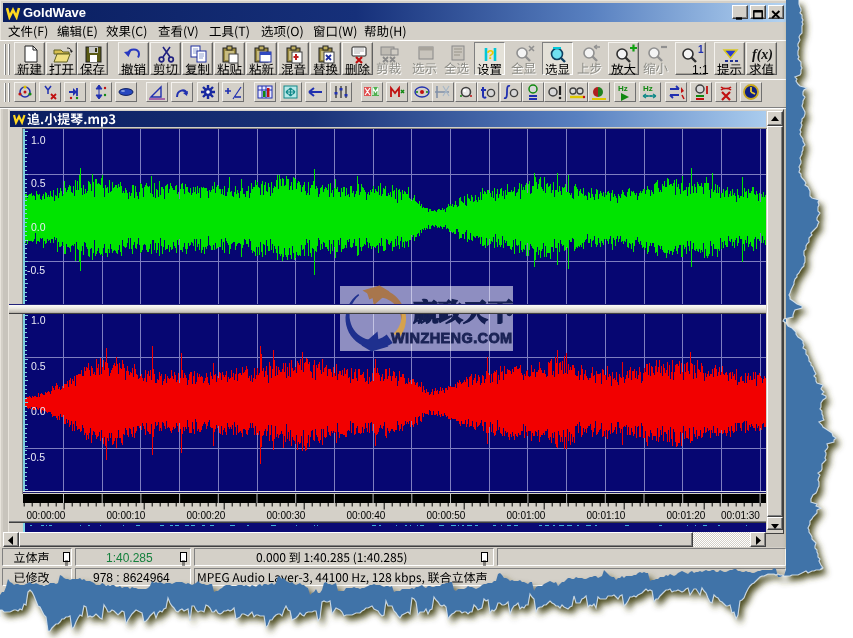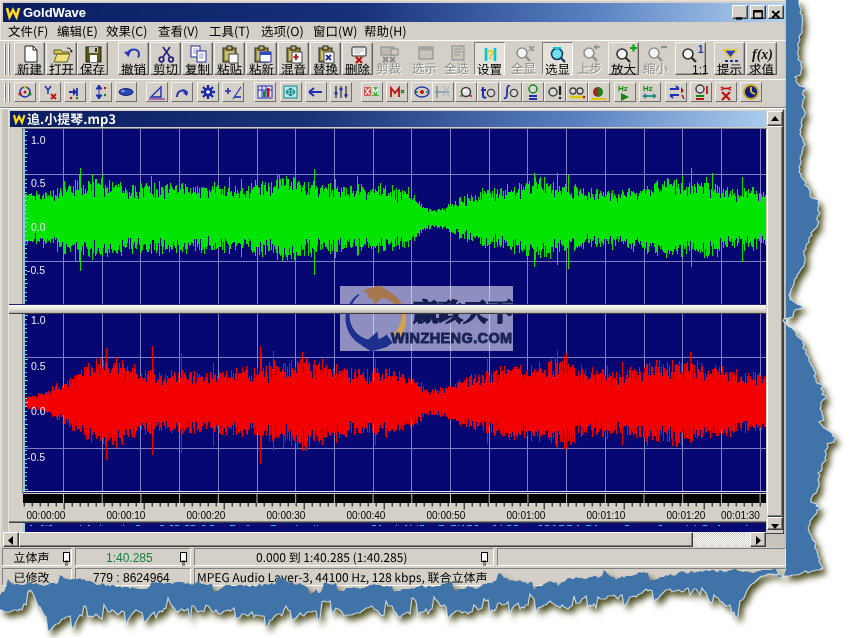--- a/index.html
+++ b/index.html
@@ -672,21 +672,21 @@
     </svg></div>
 <svg width="600" height="18" style="position:absolute;left:0;top:548px">
     <path transform="scale(0.012000)" d="M21611.3 1179.7C21750.3 1179.7 21839.3 1053.7 21839.3 797.7C21839.3 543.7 21750.3 420.7 21611.3 420.7C21471.3 420.7 21383.3 543.7 21383.3 797.7C21383.3 1053.7 21471.3 1179.7 21611.3 1179.7ZM21611.3 1105.7C21528.3 1105.7 21471.3 1012.7 21471.3 797.7C21471.3 583.7 21528.3 492.7 21611.3 492.7C21694.3 492.7 21751.3 583.7 21751.3 797.7C21751.3 1012.7 21694.3 1105.7 21611.3 1105.7Z M22027.3 1179.7C22063.3 1179.7 22093.3 1151.7 22093.3 1110.7C22093.3 1068.7 22063.3 1040.7 22027.3 1040.7C21990.3 1040.7 21961.3 1068.7 21961.3 1110.7C21961.3 1151.7 21990.3 1179.7 22027.3 1179.7Z M22444.3 1179.7C22583.3 1179.7 22672.3 1053.7 22672.3 797.7C22672.3 543.7 22583.3 420.7 22444.3 420.7C22304.3 420.7 22216.3 543.7 22216.3 797.7C22216.3 1053.7 22304.3 1179.7 22444.3 1179.7ZM22444.3 1105.7C22361.3 1105.7 22304.3 1012.7 22304.3 797.7C22304.3 583.7 22361.3 492.7 22444.3 492.7C22527.3 492.7 22584.3 583.7 22584.3 797.7C22584.3 1012.7 22527.3 1105.7 22444.3 1105.7Z M22999.3 1179.7C23138.3 1179.7 23227.3 1053.7 23227.3 797.7C23227.3 543.7 23138.3 420.7 22999.3 420.7C22859.3 420.7 22771.3 543.7 22771.3 797.7C22771.3 1053.7 22859.3 1179.7 22999.3 1179.7ZM22999.3 1105.7C22916.3 1105.7 22859.3 1012.7 22859.3 797.7C22859.3 583.7 22916.3 492.7 22999.3 492.7C23082.3 492.7 23139.3 583.7 23139.3 797.7C23139.3 1012.7 23082.3 1105.7 22999.3 1105.7Z M23554.3 1179.7C23693.3 1179.7 23782.3 1053.7 23782.3 797.7C23782.3 543.7 23693.3 420.7 23554.3 420.7C23414.3 420.7 23326.3 543.7 23326.3 797.7C23326.3 1053.7 23414.3 1179.7 23554.3 1179.7ZM23554.3 1105.7C23471.3 1105.7 23414.3 1012.7 23414.3 797.7C23414.3 583.7 23471.3 492.7 23554.3 492.7C23637.3 492.7 23694.3 583.7 23694.3 797.7C23694.3 1012.7 23637.3 1105.7 23554.3 1105.7Z M24696.3 412.7V1018.7H24766.3V412.7ZM24894.3 342.7V1129.7C24894.3 1146.7 24889.3 1151.7 24872.3 1151.7C24855.3 1152.7 24800.3 1152.7 24741.3 1150.7C24753.3 1170.7 24765.3 1204.7 24769.3 1225.7C24842.3 1225.7 24895.3 1223.7 24926.3 1210.7C24956.3 1198.7 24967.3 1176.7 24967.3 1129.7V342.7ZM24117.3 1124.7 24134.3 1196.7C24266.3 1170.7 24456.3 1134.7 24634.3 1099.7L24630.3 1033.7L24420.3 1072.7V915.7H24620.3V848.7H24420.3V741.7H24349.3V848.7H24152.3V915.7H24349.3V1084.7ZM24174.3 727.7C24198.3 716.7 24235.3 712.7 24548.3 682.7C24562.3 705.7 24574.3 726.7 24583.3 744.7L24640.3 706.7C24611.3 649.7 24545.3 558.7 24489.3 491.7L24434.3 523.7C24459.3 553.7 24485.3 589.7 24509.3 623.7L24253.3 645.7C24294.3 591.7 24335.3 524.7 24369.3 458.7H24640.3V392.7H24126.3V458.7H24285.3C24253.3 529.7 24212.3 593.7 24197.3 612.7C24180.3 636.7 24165.3 653.7 24149.3 656.7C24158.3 676.7 24169.3 711.7 24174.3 727.7Z M25367.3 1166.7H25769.3V1090.7H25622.3V433.7H25552.3C25512.3 456.7 25465.3 473.7 25400.3 485.7V543.7H25531.3V1090.7H25367.3Z M25973.3 776.7C26009.3 776.7 26039.3 748.7 26039.3 706.7C26039.3 665.7 26009.3 636.7 25973.3 636.7C25936.3 636.7 25907.3 665.7 25907.3 706.7C25907.3 748.7 25936.3 776.7 25973.3 776.7ZM25973.3 1179.7C26009.3 1179.7 26039.3 1151.7 26039.3 1110.7C26039.3 1068.7 26009.3 1040.7 25973.3 1040.7C25936.3 1040.7 25907.3 1068.7 25907.3 1110.7C25907.3 1151.7 25936.3 1179.7 25973.3 1179.7Z M26452.3 1166.7H26538.3V964.7H26636.3V891.7H26538.3V433.7H26437.3L26132.3 904.7V964.7H26452.3ZM26452.3 891.7H26227.3L26394.3 641.7C26415.3 605.7 26435.3 568.7 26453.3 533.7H26457.3C26455.3 570.7 26452.3 630.7 26452.3 666.7Z M26945.3 1179.7C27084.3 1179.7 27173.3 1053.7 27173.3 797.7C27173.3 543.7 27084.3 420.7 26945.3 420.7C26805.3 420.7 26717.3 543.7 26717.3 797.7C26717.3 1053.7 26805.3 1179.7 26945.3 1179.7ZM26945.3 1105.7C26862.3 1105.7 26805.3 1012.7 26805.3 797.7C26805.3 583.7 26862.3 492.7 26945.3 492.7C27028.3 492.7 27085.3 583.7 27085.3 797.7C27085.3 1012.7 27028.3 1105.7 26945.3 1105.7Z M27361.3 1179.7C27397.3 1179.7 27427.3 1151.7 27427.3 1110.7C27427.3 1068.7 27397.3 1040.7 27361.3 1040.7C27324.3 1040.7 27295.3 1068.7 27295.3 1110.7C27295.3 1151.7 27324.3 1179.7 27361.3 1179.7Z M27544.3 1166.7H28005.3V1087.7H27802.3C27765.3 1087.7 27720.3 1091.7 27682.3 1094.7C27854.3 931.7 27970.3 782.7 27970.3 635.7C27970.3 505.7 27887.3 420.7 27756.3 420.7C27663.3 420.7 27599.3 462.7 27540.3 527.7L27593.3 579.7C27634.3 530.7 27685.3 494.7 27745.3 494.7C27836.3 494.7 27880.3 555.7 27880.3 639.7C27880.3 765.7 27774.3 911.7 27544.3 1112.7Z M28335.3 1179.7C28472.3 1179.7 28564.3 1096.7 28564.3 990.7C28564.3 889.7 28505.3 834.7 28441.3 797.7V792.7C28484.3 758.7 28538.3 692.7 28538.3 615.7C28538.3 502.7 28462.3 422.7 28337.3 422.7C28223.3 422.7 28136.3 497.7 28136.3 608.7C28136.3 685.7 28182.3 740.7 28235.3 777.7V781.7C28168.3 817.7 28101.3 886.7 28101.3 984.7C28101.3 1097.7 28199.3 1179.7 28335.3 1179.7ZM28385.3 768.7C28298.3 734.7 28219.3 695.7 28219.3 608.7C28219.3 537.7 28268.3 490.7 28336.3 490.7C28414.3 490.7 28460.3 547.7 28460.3 620.7C28460.3 674.7 28434.3 724.7 28385.3 768.7ZM28336.3 1111.7C28248.3 1111.7 28182.3 1054.7 28182.3 976.7C28182.3 906.7 28224.3 848.7 28283.3 810.7C28387.3 852.7 28477.3 888.7 28477.3 987.7C28477.3 1060.7 28421.3 1111.7 28336.3 1111.7Z M28872.3 1179.7C28995.3 1179.7 29112.3 1088.7 29112.3 928.7C29112.3 766.7 29012.3 694.7 28891.3 694.7C28847.3 694.7 28814.3 705.7 28781.3 723.7L28800.3 511.7H29076.3V433.7H28720.3L28696.3 775.7L28745.3 806.7C28787.3 778.7 28818.3 763.7 28867.3 763.7C28959.3 763.7 29019.3 825.7 29019.3 930.7C29019.3 1037.7 28950.3 1103.7 28863.3 1103.7C28778.3 1103.7 28724.3 1064.7 28683.3 1022.7L28637.3 1082.7C28687.3 1131.7 28757.3 1179.7 28872.3 1179.7Z M29628.3 1362.7 29684.3 1337.7C29598.3 1195.7 29557.3 1025.7 29557.3 855.7C29557.3 686.7 29598.3 517.7 29684.3 374.7L29628.3 348.7C29536.3 498.7 29481.3 659.7 29481.3 855.7C29481.3 1052.7 29536.3 1213.7 29628.3 1362.7Z M29815.3 1166.7H30217.3V1090.7H30070.3V433.7H30000.3C29960.3 456.7 29913.3 473.7 29848.3 485.7V543.7H29979.3V1090.7H29815.3Z M30421.3 776.7C30457.3 776.7 30487.3 748.7 30487.3 706.7C30487.3 665.7 30457.3 636.7 30421.3 636.7C30384.3 636.7 30355.3 665.7 30355.3 706.7C30355.3 748.7 30384.3 776.7 30421.3 776.7ZM30421.3 1179.7C30457.3 1179.7 30487.3 1151.7 30487.3 1110.7C30487.3 1068.7 30457.3 1040.7 30421.3 1040.7C30384.3 1040.7 30355.3 1068.7 30355.3 1110.7C30355.3 1151.7 30384.3 1179.7 30421.3 1179.7Z M30900.3 1166.7H30986.3V964.7H31084.3V891.7H30986.3V433.7H30885.3L30580.3 904.7V964.7H30900.3ZM30900.3 891.7H30675.3L30842.3 641.7C30863.3 605.7 30883.3 568.7 30901.3 533.7H30905.3C30903.3 570.7 30900.3 630.7 30900.3 666.7Z M31393.3 1179.7C31532.3 1179.7 31621.3 1053.7 31621.3 797.7C31621.3 543.7 31532.3 420.7 31393.3 420.7C31253.3 420.7 31165.3 543.7 31165.3 797.7C31165.3 1053.7 31253.3 1179.7 31393.3 1179.7ZM31393.3 1105.7C31310.3 1105.7 31253.3 1012.7 31253.3 797.7C31253.3 583.7 31310.3 492.7 31393.3 492.7C31476.3 492.7 31533.3 583.7 31533.3 797.7C31533.3 1012.7 31476.3 1105.7 31393.3 1105.7Z M31809.3 1179.7C31845.3 1179.7 31875.3 1151.7 31875.3 1110.7C31875.3 1068.7 31845.3 1040.7 31809.3 1040.7C31772.3 1040.7 31743.3 1068.7 31743.3 1110.7C31743.3 1151.7 31772.3 1179.7 31809.3 1179.7Z M31992.3 1166.7H32453.3V1087.7H32250.3C32213.3 1087.7 32168.3 1091.7 32130.3 1094.7C32302.3 931.7 32418.3 782.7 32418.3 635.7C32418.3 505.7 32335.3 420.7 32204.3 420.7C32111.3 420.7 32047.3 462.7 31988.3 527.7L32041.3 579.7C32082.3 530.7 32133.3 494.7 32193.3 494.7C32284.3 494.7 32328.3 555.7 32328.3 639.7C32328.3 765.7 32222.3 911.7 31992.3 1112.7Z M32783.3 1179.7C32920.3 1179.7 33012.3 1096.7 33012.3 990.7C33012.3 889.7 32953.3 834.7 32889.3 797.7V792.7C32932.3 758.7 32986.3 692.7 32986.3 615.7C32986.3 502.7 32910.3 422.7 32785.3 422.7C32671.3 422.7 32584.3 497.7 32584.3 608.7C32584.3 685.7 32630.3 740.7 32683.3 777.7V781.7C32616.3 817.7 32549.3 886.7 32549.3 984.7C32549.3 1097.7 32647.3 1179.7 32783.3 1179.7ZM32833.3 768.7C32746.3 734.7 32667.3 695.7 32667.3 608.7C32667.3 537.7 32716.3 490.7 32784.3 490.7C32862.3 490.7 32908.3 547.7 32908.3 620.7C32908.3 674.7 32882.3 724.7 32833.3 768.7ZM32784.3 1111.7C32696.3 1111.7 32630.3 1054.7 32630.3 976.7C32630.3 906.7 32672.3 848.7 32731.3 810.7C32835.3 852.7 32925.3 888.7 32925.3 987.7C32925.3 1060.7 32869.3 1111.7 32784.3 1111.7Z M33320.3 1179.7C33443.3 1179.7 33560.3 1088.7 33560.3 928.7C33560.3 766.7 33460.3 694.7 33339.3 694.7C33295.3 694.7 33262.3 705.7 33229.3 723.7L33248.3 511.7H33524.3V433.7H33168.3L33144.3 775.7L33193.3 806.7C33235.3 778.7 33266.3 763.7 33315.3 763.7C33407.3 763.7 33467.3 825.7 33467.3 930.7C33467.3 1037.7 33398.3 1103.7 33311.3 1103.7C33226.3 1103.7 33172.3 1064.7 33131.3 1022.7L33085.3 1082.7C33135.3 1131.7 33205.3 1179.7 33320.3 1179.7Z M33712.3 1362.7C33804.3 1213.7 33859.3 1052.7 33859.3 855.7C33859.3 659.7 33804.3 498.7 33712.3 348.7L33655.3 374.7C33741.3 517.7 33784.3 686.7 33784.3 855.7C33784.3 1025.7 33741.3 1195.7 33655.3 1337.7Z" fill="#000"></path>
   </svg>
 <div style="position:absolute;left:481px;top:552px;width:7px;height:10px;background:#fff;border:1px solid #000"><svg width="5" height="8">
       <path d="M1 2h3M1 4h3M1 6h3" stroke="#000" stroke-width="0.8"></path>
     </svg></div>
 <svg width="70" height="18" style="position:absolute;left:0;top:568px">
     <path transform="scale(0.012000)" d="M1218.0 388.7V463.7H1872.0V726.7H1347.0V561.7H1271.0V1064.7C1271.0 1188.7 1322.0 1218.7 1484.0 1218.7C1522.0 1218.7 1820.0 1218.7 1860.0 1218.7C2025.0 1218.7 2058.0 1163.7 2077.0 979.7C2055.0 975.7 2021.0 962.7 2001.0 948.7C1987.0 1109.7 1970.0 1144.7 1861.0 1144.7C1793.0 1144.7 1533.0 1144.7 1480.0 1144.7C1370.0 1144.7 1347.0 1129.7 1347.0 1065.7V800.7H1872.0V850.7H1950.0V388.7Z M2823.0 780.7C2769.0 832.7 2668.0 879.7 2579.0 906.7C2593.0 918.7 2611.0 936.7 2621.0 951.7C2716.0 919.7 2819.0 867.7 2880.0 804.7ZM2919.0 879.7C2851.0 950.7 2719.0 1007.7 2592.0 1036.7C2607.0 1050.7 2622.0 1071.7 2631.0 1086.7C2766.0 1049.7 2899.0 987.7 2975.0 903.7ZM3012.0 987.7C2923.0 1090.7 2739.0 1154.7 2538.0 1183.7C2553.0 1199.7 2569.0 1225.7 2577.0 1243.7C2789.0 1206.7 2977.0 1134.7 3077.0 1015.7ZM2431.0 605.7V1088.7H2495.0V605.7ZM2678.0 498.7H2957.0C2923.0 553.7 2874.0 600.7 2817.0 638.7C2755.0 596.7 2709.0 547.7 2678.0 498.7ZM2690.0 325.7C2648.0 433.7 2576.0 537.7 2495.0 604.7C2512.0 614.7 2540.0 636.7 2553.0 648.7C2583.0 620.7 2613.0 587.7 2642.0 550.7C2670.0 592.7 2709.0 634.7 2758.0 672.7C2679.0 714.7 2587.0 742.7 2496.0 759.7C2509.0 773.7 2525.0 800.7 2532.0 816.7C2632.0 795.7 2730.0 762.7 2815.0 712.7C2881.0 754.7 2961.0 788.7 3055.0 810.7C3064.0 793.7 3083.0 764.7 3097.0 750.7C3012.0 734.7 2938.0 707.7 2875.0 674.7C2952.0 618.7 3015.0 546.7 3053.0 454.7L3010.0 432.7L2996.0 435.7H2715.0C2732.0 405.7 2746.0 374.7 2759.0 343.7ZM2360.0 332.7C2312.0 487.7 2232.0 640.7 2145.0 740.7C2158.0 759.7 2178.0 799.7 2184.0 817.7C2217.0 778.7 2248.0 734.7 2278.0 685.7V1246.7H2349.0V552.7C2380.0 488.7 2407.0 419.7 2429.0 351.7Z M3727.0 581.7H3933.0C3912.0 712.7 3880.0 823.7 3831.0 915.7C3782.0 821.7 3747.0 711.7 3723.0 592.7ZM3201.0 396.7V470.7H3482.0V682.7H3214.0V1063.7C3214.0 1100.7 3198.0 1113.7 3183.0 1120.7C3196.0 1139.7 3208.0 1176.7 3213.0 1198.7C3236.0 1179.7 3273.0 1160.7 3564.0 1049.7C3561.0 1032.7 3556.0 1000.7 3555.0 978.7L3290.0 1073.7V756.7H3554.0L3549.0 762.7C3565.0 774.7 3595.0 803.7 3607.0 816.7C3633.0 781.7 3657.0 741.7 3678.0 697.7C3706.0 804.7 3741.0 902.7 3787.0 985.7C3727.0 1069.7 3647.0 1134.7 3541.0 1182.7C3556.0 1198.7 3578.0 1232.7 3586.0 1250.7C3688.0 1199.7 3768.0 1135.7 3831.0 1055.7C3886.0 1134.7 3955.0 1198.7 4040.0 1241.7C4052.0 1221.7 4075.0 1193.7 4093.0 1178.7C4004.0 1137.7 3933.0 1072.7 3876.0 989.7C3942.0 880.7 3984.0 746.7 4011.0 581.7H4077.0V511.7H3751.0C3768.0 456.7 3783.0 398.7 3795.0 339.7L3721.0 326.7C3690.0 490.7 3635.0 649.7 3556.0 753.7V396.7Z" fill="#000"></path>
   </svg>
-<div style="position:absolute;left:93px;top:571px;font:12px 'Liberation Sans';color:#000">779 : 8624964</div>
+<div style="position:absolute;left:93px;top:571px;font:12px 'Liberation Sans';color:#000">978 : 8624964</div>
 <svg width="600" height="18" style="position:absolute;left:0;top:568px">
     <path transform="scale(0.012000)" d="M16517.7 1166.7H16600.7V760.7C16600.7 697.7 16594.7 608.7 16588.7 544.7H16592.7L16651.7 711.7L16790.7 1092.7H16852.7L16990.7 711.7L17049.7 544.7H17053.7C17048.7 608.7 17041.7 697.7 17041.7 760.7V1166.7H17127.7V433.7H17016.7L16876.7 825.7C16859.7 875.7 16844.7 927.7 16825.7 978.7H16821.7C16803.7 927.7 16787.7 875.7 16768.7 825.7L16628.7 433.7H16517.7Z M17329.7 1166.7H17421.7V874.7H17542.7C17703.7 874.7 17812.7 803.7 17812.7 648.7C17812.7 488.7 17702.7 433.7 17538.7 433.7H17329.7ZM17421.7 799.7V508.7H17526.7C17655.7 508.7 17720.7 541.7 17720.7 648.7C17720.7 753.7 17659.7 799.7 17530.7 799.7Z M17962.7 1166.7H18395.7V1087.7H18054.7V820.7H18332.7V741.7H18054.7V511.7H18384.7V433.7H17962.7Z M18839.7 1179.7C18937.7 1179.7 19018.7 1143.7 19065.7 1094.7V786.7H18824.7V863.7H18980.7V1055.7C18951.7 1082.7 18900.7 1098.7 18848.7 1098.7C18691.7 1098.7 18603.7 982.7 18603.7 797.7C18603.7 614.7 18699.7 501.7 18847.7 501.7C18920.7 501.7 18968.7 532.7 19005.7 570.7L19055.7 510.7C19013.7 466.7 18946.7 420.7 18844.7 420.7C18650.7 420.7 18508.7 563.7 18508.7 800.7C18508.7 1038.7 18646.7 1179.7 18839.7 1179.7Z M19367.7 1166.7H19460.7L19531.7 942.7H19799.7L19869.7 1166.7H19967.7L19718.7 433.7H19615.7ZM19554.7 869.7 19590.7 756.7C19616.7 673.7 19640.7 594.7 19663.7 508.7H19667.7C19691.7 593.7 19714.7 673.7 19741.7 756.7L19776.7 869.7Z M20222.7 1179.7C20296.7 1179.7 20350.7 1140.7 20401.7 1081.7H20404.7L20411.7 1166.7H20487.7V623.7H20396.7V1008.7C20344.7 1072.7 20305.7 1100.7 20249.7 1100.7C20177.7 1100.7 20147.7 1057.7 20147.7 956.7V623.7H20055.7V967.7C20055.7 1106.7 20107.7 1179.7 20222.7 1179.7Z M20855.7 1179.7C20920.7 1179.7 20978.7 1144.7 21020.7 1102.7H21023.7L21031.7 1166.7H21106.7V370.7H21014.7V579.7L21019.7 672.7C20971.7 633.7 20930.7 609.7 20866.7 609.7C20742.7 609.7 20631.7 719.7 20631.7 895.7C20631.7 1076.7 20719.7 1179.7 20855.7 1179.7ZM20875.7 1102.7C20780.7 1102.7 20725.7 1025.7 20725.7 894.7C20725.7 770.7 20795.7 686.7 20882.7 686.7C20927.7 686.7 20969.7 702.7 21014.7 743.7V1028.7C20969.7 1078.7 20925.7 1102.7 20875.7 1102.7Z M21290.7 1166.7H21382.7V623.7H21290.7ZM21336.7 511.7C21372.7 511.7 21397.7 487.7 21397.7 450.7C21397.7 415.7 21372.7 391.7 21336.7 391.7C21300.7 391.7 21276.7 415.7 21276.7 450.7C21276.7 487.7 21300.7 511.7 21336.7 511.7Z M21776.7 1179.7C21909.7 1179.7 22027.7 1075.7 22027.7 895.7C22027.7 714.7 21909.7 609.7 21776.7 609.7C21643.7 609.7 21525.7 714.7 21525.7 895.7C21525.7 1075.7 21643.7 1179.7 21776.7 1179.7ZM21776.7 1103.7C21682.7 1103.7 21619.7 1020.7 21619.7 895.7C21619.7 770.7 21682.7 686.7 21776.7 686.7C21870.7 686.7 21934.7 770.7 21934.7 895.7C21934.7 1020.7 21870.7 1103.7 21776.7 1103.7Z M22404.7 1166.7H22817.7V1087.7H22496.7V433.7H22404.7Z M23063.7 1179.7C23130.7 1179.7 23191.7 1144.7 23243.7 1101.7H23246.7L23254.7 1166.7H23329.7V832.7C23329.7 697.7 23274.7 609.7 23141.7 609.7C23053.7 609.7 22977.7 648.7 22928.7 680.7L22963.7 743.7C23006.7 714.7 23063.7 685.7 23126.7 685.7C23215.7 685.7 23238.7 752.7 23238.7 822.7C23007.7 848.7 22905.7 907.7 22905.7 1025.7C22905.7 1123.7 22972.7 1179.7 23063.7 1179.7ZM23089.7 1105.7C23035.7 1105.7 22993.7 1081.7 22993.7 1019.7C22993.7 949.7 23055.7 904.7 23238.7 883.7V1034.7C23185.7 1081.7 23141.7 1105.7 23089.7 1105.7Z M23510.7 1400.7C23618.7 1400.7 23675.7 1318.7 23713.7 1212.7L23917.7 623.7H23828.7L23730.7 924.7C23716.7 973.7 23700.7 1028.7 23686.7 1078.7H23681.7C23662.7 1027.7 23644.7 972.7 23627.7 924.7L23517.7 623.7H23422.7L23640.7 1167.7L23628.7 1208.7C23605.7 1275.7 23567.7 1325.7 23506.7 1325.7C23491.7 1325.7 23475.7 1320.7 23464.7 1316.7L23446.7 1389.7C23463.7 1396.7 23485.7 1400.7 23510.7 1400.7Z M24242.7 1179.7C24315.7 1179.7 24373.7 1155.7 24420.7 1124.7L24388.7 1063.7C24347.7 1090.7 24305.7 1106.7 24252.7 1106.7C24149.7 1106.7 24078.7 1032.7 24072.7 916.7H24438.7C24440.7 902.7 24442.7 884.7 24442.7 864.7C24442.7 709.7 24364.7 609.7 24225.7 609.7C24101.7 609.7 23982.7 718.7 23982.7 895.7C23982.7 1074.7 24097.7 1179.7 24242.7 1179.7ZM24071.7 851.7C24082.7 743.7 24150.7 682.7 24227.7 682.7C24312.7 682.7 24362.7 741.7 24362.7 851.7Z M24576.7 1166.7H24668.7V817.7C24704.7 725.7 24759.7 691.7 24804.7 691.7C24827.7 691.7 24839.7 694.7 24857.7 700.7L24874.7 621.7C24857.7 612.7 24840.7 609.7 24816.7 609.7C24756.7 609.7 24700.7 653.7 24662.7 722.7H24660.7L24651.7 623.7H24576.7Z M24918.7 921.7H25174.7V851.7H24918.7Z M25482.7 1179.7C25613.7 1179.7 25718.7 1101.7 25718.7 970.7C25718.7 869.7 25649.7 805.7 25563.7 784.7V779.7C25641.7 752.7 25693.7 692.7 25693.7 603.7C25693.7 487.7 25603.7 420.7 25479.7 420.7C25395.7 420.7 25330.7 457.7 25275.7 507.7L25324.7 565.7C25366.7 523.7 25417.7 494.7 25476.7 494.7C25553.7 494.7 25600.7 540.7 25600.7 610.7C25600.7 689.7 25549.7 750.7 25397.7 750.7V820.7C25567.7 820.7 25625.7 878.7 25625.7 967.7C25625.7 1051.7 25564.7 1103.7 25476.7 1103.7C25393.7 1103.7 25338.7 1063.7 25295.7 1019.7L25248.7 1078.7C25296.7 1131.7 25368.7 1179.7 25482.7 1179.7Z M25849.7 1356.7C25939.7 1318.7 25995.7 1243.7 25995.7 1147.7C25995.7 1080.7 25966.7 1040.7 25918.7 1040.7C25881.7 1040.7 25849.7 1064.7 25849.7 1104.7C25849.7 1144.7 25880.7 1168.7 25916.7 1168.7L25927.7 1167.7C25926.7 1227.7 25889.7 1275.7 25827.7 1302.7Z M26616.7 1166.7H26702.7V964.7H26800.7V891.7H26702.7V433.7H26601.7L26296.7 904.7V964.7H26616.7ZM26616.7 891.7H26391.7L26558.7 641.7C26579.7 605.7 26599.7 568.7 26617.7 533.7H26621.7C26619.7 570.7 26616.7 630.7 26616.7 666.7Z M27171.7 1166.7H27257.7V964.7H27355.7V891.7H27257.7V433.7H27156.7L26851.7 904.7V964.7H27171.7ZM27171.7 891.7H26946.7L27113.7 641.7C27134.7 605.7 27154.7 568.7 27172.7 533.7H27176.7C27174.7 570.7 27171.7 630.7 27171.7 666.7Z M27474.7 1166.7H27876.7V1090.7H27729.7V433.7H27659.7C27619.7 456.7 27572.7 473.7 27507.7 485.7V543.7H27638.7V1090.7H27474.7Z M28219.7 1179.7C28358.7 1179.7 28447.7 1053.7 28447.7 797.7C28447.7 543.7 28358.7 420.7 28219.7 420.7C28079.7 420.7 27991.7 543.7 27991.7 797.7C27991.7 1053.7 28079.7 1179.7 28219.7 1179.7ZM28219.7 1105.7C28136.7 1105.7 28079.7 1012.7 28079.7 797.7C28079.7 583.7 28136.7 492.7 28219.7 492.7C28302.7 492.7 28359.7 583.7 28359.7 797.7C28359.7 1012.7 28302.7 1105.7 28219.7 1105.7Z M28774.7 1179.7C28913.7 1179.7 29002.7 1053.7 29002.7 797.7C29002.7 543.7 28913.7 420.7 28774.7 420.7C28634.7 420.7 28546.7 543.7 28546.7 797.7C28546.7 1053.7 28634.7 1179.7 28774.7 1179.7ZM28774.7 1105.7C28691.7 1105.7 28634.7 1012.7 28634.7 797.7C28634.7 583.7 28691.7 492.7 28774.7 492.7C28857.7 492.7 28914.7 583.7 28914.7 797.7C28914.7 1012.7 28857.7 1105.7 28774.7 1105.7Z M29376.7 1166.7H29468.7V820.7H29810.7V1166.7H29903.7V433.7H29810.7V740.7H29468.7V433.7H29376.7Z M30038.7 1166.7H30449.7V1092.7H30153.7L30440.7 672.7V623.7H30069.7V697.7H30324.7L30038.7 1117.7Z M30553.7 1356.7C30643.7 1318.7 30699.7 1243.7 30699.7 1147.7C30699.7 1080.7 30670.7 1040.7 30622.7 1040.7C30585.7 1040.7 30553.7 1064.7 30553.7 1104.7C30553.7 1144.7 30584.7 1168.7 30620.7 1168.7L30631.7 1167.7C30630.7 1227.7 30593.7 1275.7 30531.7 1302.7Z M31068.7 1166.7H31470.7V1090.7H31323.7V433.7H31253.7C31213.7 456.7 31166.7 473.7 31101.7 485.7V543.7H31232.7V1090.7H31068.7Z M31579.7 1166.7H32040.7V1087.7H31837.7C31800.7 1087.7 31755.7 1091.7 31717.7 1094.7C31889.7 931.7 32005.7 782.7 32005.7 635.7C32005.7 505.7 31922.7 420.7 31791.7 420.7C31698.7 420.7 31634.7 462.7 31575.7 527.7L31628.7 579.7C31669.7 530.7 31720.7 494.7 31780.7 494.7C31871.7 494.7 31915.7 555.7 31915.7 639.7C31915.7 765.7 31809.7 911.7 31579.7 1112.7Z M32370.7 1179.7C32507.7 1179.7 32599.7 1096.7 32599.7 990.7C32599.7 889.7 32540.7 834.7 32476.7 797.7V792.7C32519.7 758.7 32573.7 692.7 32573.7 615.7C32573.7 502.7 32497.7 422.7 32372.7 422.7C32258.7 422.7 32171.7 497.7 32171.7 608.7C32171.7 685.7 32217.7 740.7 32270.7 777.7V781.7C32203.7 817.7 32136.7 886.7 32136.7 984.7C32136.7 1097.7 32234.7 1179.7 32370.7 1179.7ZM32420.7 768.7C32333.7 734.7 32254.7 695.7 32254.7 608.7C32254.7 537.7 32303.7 490.7 32371.7 490.7C32449.7 490.7 32495.7 547.7 32495.7 620.7C32495.7 674.7 32469.7 724.7 32420.7 768.7ZM32371.7 1111.7C32283.7 1111.7 32217.7 1054.7 32217.7 976.7C32217.7 906.7 32259.7 848.7 32318.7 810.7C32422.7 852.7 32512.7 888.7 32512.7 987.7C32512.7 1060.7 32456.7 1111.7 32371.7 1111.7Z M32961.7 1166.7H33051.7V1023.7L33153.7 904.7L33312.7 1166.7H33411.7L33206.7 842.7L33387.7 623.7H33285.7L33055.7 909.7H33051.7V370.7H32961.7Z M33752.7 1179.7C33876.7 1179.7 33988.7 1072.7 33988.7 886.7C33988.7 718.7 33912.7 609.7 33772.7 609.7C33711.7 609.7 33651.7 643.7 33601.7 685.7L33605.7 588.7V370.7H33513.7V1166.7H33586.7L33594.7 1110.7H33598.7C33645.7 1153.7 33702.7 1179.7 33752.7 1179.7ZM33737.7 1102.7C33701.7 1102.7 33652.7 1088.7 33605.7 1046.7V760.7C33656.7 712.7 33704.7 686.7 33749.7 686.7C33853.7 686.7 33893.7 766.7 33893.7 887.7C33893.7 1021.7 33827.7 1102.7 33737.7 1102.7Z M34131.7 1395.7H34223.7V1211.7L34220.7 1116.7C34269.7 1157.7 34321.7 1179.7 34370.7 1179.7C34494.7 1179.7 34606.7 1072.7 34606.7 886.7C34606.7 718.7 34530.7 609.7 34390.7 609.7C34327.7 609.7 34266.7 645.7 34217.7 686.7H34215.7L34206.7 623.7H34131.7ZM34355.7 1102.7C34319.7 1102.7 34271.7 1088.7 34223.7 1046.7V760.7C34275.7 712.7 34322.7 686.7 34367.7 686.7C34471.7 686.7 34511.7 766.7 34511.7 887.7C34511.7 1021.7 34445.7 1102.7 34355.7 1102.7Z M34893.7 1179.7C35021.7 1179.7 35090.7 1106.7 35090.7 1018.7C35090.7 915.7 35004.7 883.7 34925.7 853.7C34864.7 830.7 34808.7 810.7 34808.7 759.7C34808.7 716.7 34840.7 680.7 34909.7 680.7C34957.7 680.7 34995.7 701.7 35032.7 728.7L35076.7 671.7C35035.7 637.7 34975.7 609.7 34908.7 609.7C34789.7 609.7 34721.7 677.7 34721.7 763.7C34721.7 856.7 34803.7 892.7 34879.7 920.7C34939.7 942.7 35003.7 968.7 35003.7 1023.7C35003.7 1070.7 34968.7 1108.7 34896.7 1108.7C34831.7 1108.7 34783.7 1082.7 34735.7 1043.7L34691.7 1104.7C34742.7 1147.7 34816.7 1179.7 34893.7 1179.7Z M35202.7 1356.7C35292.7 1318.7 35348.7 1243.7 35348.7 1147.7C35348.7 1080.7 35319.7 1040.7 35271.7 1040.7C35234.7 1040.7 35202.7 1064.7 35202.7 1104.7C35202.7 1144.7 35233.7 1168.7 35269.7 1168.7L35280.7 1167.7C35279.7 1227.7 35242.7 1275.7 35180.7 1302.7Z M36114.7 372.7C36154.7 419.7 36195.7 485.7 36213.7 528.7L36277.7 494.7C36259.7 450.7 36216.7 388.7 36175.7 342.7ZM36439.7 342.7C36415.7 400.7 36369.7 481.7 36332.7 534.7H36082.7V603.7H36265.7V724.7L36264.7 785.7H36057.7V855.7H36256.7C36239.7 968.7 36184.7 1098.7 36021.7 1202.7C36040.7 1214.7 36066.7 1238.7 36078.7 1254.7C36206.7 1167.7 36272.7 1066.7 36306.7 967.7C36358.7 1091.7 36438.7 1190.7 36545.7 1245.7C36556.7 1226.7 36579.7 1198.7 36595.7 1183.7C36469.7 1127.7 36380.7 1004.7 36336.7 855.7H36585.7V785.7H36339.7L36340.7 725.7V603.7H36547.7V534.7H36410.7C36445.7 485.7 36483.7 422.7 36516.7 365.7ZM35667.7 1031.7 35682.7 1103.7 35942.7 1058.7V1246.7H36008.7V1046.7L36091.7 1032.7L36087.7 967.7L36008.7 979.7V437.7H36052.7V369.7H35676.7V437.7H35730.7V1022.7ZM35798.7 437.7H35942.7V579.7H35798.7ZM35798.7 642.7H35942.7V785.7H35798.7ZM35798.7 849.7H35942.7V990.7L35798.7 1012.7Z M37146.7 323.7C37044.7 478.7 36859.7 612.7 36669.7 687.7C36690.7 704.7 36711.7 733.7 36723.7 753.7C36775.7 730.7 36827.7 703.7 36877.7 672.7V722.7H37382.7V655.7C37434.7 688.7 37488.7 717.7 37545.7 744.7C37556.7 720.7 37579.7 693.7 37598.7 676.7C37439.7 609.7 37297.7 526.7 37180.7 402.7L37212.7 357.7ZM36906.7 653.7C36991.7 597.7 37070.7 530.7 37135.7 456.7C37211.7 536.7 37291.7 599.7 37378.7 653.7ZM36825.7 842.7V1244.7H36901.7V1188.7H37367.7V1240.7H37446.7V842.7ZM36901.7 1118.7V910.7H37367.7V1118.7Z M37726.7 515.7V590.7H38535.7V515.7ZM37865.7 661.7C37902.7 794.7 37945.7 971.7 37960.7 1085.7L38039.7 1065.7C38022.7 950.7 37980.7 779.7 37939.7 644.7ZM38057.7 340.7C38076.7 391.7 38097.7 459.7 38106.7 503.7L38183.7 480.7C38173.7 437.7 38150.7 371.7 38130.7 320.7ZM38320.7 644.7C38287.7 790.7 38225.7 998.7 38170.7 1128.7H37683.7V1203.7H38576.7V1128.7H38251.7C38304.7 1000.7 38364.7 810.7 38405.7 659.7Z M38880.7 330.7C38830.7 481.7 38748.7 631.7 38659.7 729.7C38674.7 746.7 38696.7 786.7 38703.7 803.7C38733.7 769.7 38762.7 730.7 38789.7 687.7V1244.7H38861.7V561.7C38895.7 493.7 38925.7 421.7 38950.7 350.7ZM39045.7 991.7V1060.7H39210.7V1240.7H39283.7V1060.7H39444.7V991.7H39283.7V645.7C39345.7 819.7 39441.7 987.7 39545.7 1082.7C39559.7 1062.7 39584.7 1036.7 39602.7 1023.7C39494.7 936.7 39390.7 768.7 39331.7 600.7H39583.7V528.7H39283.7V329.7H39210.7V528.7H38927.7V600.7H39165.7C39103.7 770.7 38998.7 940.7 38888.7 1028.7C38905.7 1041.7 38930.7 1067.7 38942.7 1085.7C39048.7 989.7 39146.7 824.7 39210.7 648.7V991.7Z M40089.7 324.7V409.7H39699.7V475.7H40089.7V573.7H39760.7V638.7H40515.7V573.7H40165.7V475.7H40559.7V409.7H40165.7V324.7ZM39782.7 717.7V848.7C39782.7 954.7 39766.7 1096.7 39658.7 1200.7C39674.7 1210.7 39704.7 1236.7 39716.7 1251.7C39789.7 1180.7 39826.7 1088.7 39843.7 999.7H40420.7V1050.7H40495.7V717.7ZM40420.7 934.7H40164.7V780.7H40420.7ZM39852.7 934.7C39855.7 904.7 39856.7 875.7 39856.7 849.7V780.7H40091.7V934.7Z" fill="#000"></path>
   </svg>
 <svg width="853" height="638" style="position:absolute;left:0;top:0;pointer-events:none">
     <rect x="340" y="286" width="173" height="65" fill="#fafaff" opacity="0.56"></rect>
     <path d="M358.3,293.9 355.2,296.4 352.5,299.2 350.2,302.4 348.3,305.8 346.9,309.5 346.0,313.3 345.5,317.2 345.6,321.1 346.2,325.0 347.3,328.8 348.9,332.4 350.9,335.7 353.4,338.8 356.2,341.5 359.4,343.8 362.8,345.7 366.5,347.1 370.3,348.0 374.2,348.5 378.1,348.4 382.0,347.8 385.8,346.7 389.4,345.1 392.7,343.1 386.7,334.5 384.7,336.1 382.4,337.5 380.0,338.6 377.3,339.4 374.6,339.9 371.7,339.9 368.8,339.6 366.0,338.9 363.2,337.8 360.6,336.3 358.1,334.5 355.8,332.3 353.9,329.8 352.2,327.0 351.0,323.9 350.1,320.7 349.6,317.4 349.6,313.9 350.1,310.5 351.0,307.1 352.4,303.8 354.2,300.7 356.5,297.8 359.2,295.2Z" fill="#1e308e"></path>
     <path d="M361.5 345.5 L377.5 331.5 L378.5 340.5 L388.5 346.5 L371.5 351.5 Z" fill="#1e308e"></path>
     <path d="M394.0,342.1 396.6,339.8 398.9,337.2 400.9,334.4 402.6,331.3 403.9,328.1 404.8,324.7 405.4,321.3 405.5,317.8 405.2,314.3 404.5,310.9 403.4,307.6 402.0,304.4 400.2,301.4 398.0,298.7 395.6,296.2 392.8,294.0 389.9,292.2 386.7,290.7 383.4,289.6 380.0,288.8 376.5,288.5 373.1,288.6 369.6,289.1 366.2,290.0 369.3,299.5 371.5,298.5 373.8,297.9 376.2,297.5 378.7,297.3 381.3,297.5 383.8,298.0 386.3,298.8 388.7,299.9 391.0,301.3 393.2,303.0 395.2,304.9 396.9,307.1 398.4,309.5 399.6,312.2 400.6,315.0 401.2,317.9 401.4,320.9 401.3,324.0 400.8,327.1 400.0,330.1 398.8,333.0 397.2,335.9 395.3,338.5 393.0,341.0Z" fill="#a8764c"></path>
     <path d="M389.5 291.5 L373.5 305.5 L372.5 296.5 L362.5 290.5 L379.5 285.5 Z" fill="#a8764c"></path>
     <path d="M405.5,313.2 405.7,314.3 405.8,315.4 405.9,316.5 406.0,317.6 406.0,318.7 406.0,319.8 405.9,320.9 405.8,322.0 405.6,323.1 405.5,324.2 405.2,325.3 405.0,326.4 404.7,327.5 404.3,328.5 403.9,329.6 403.5,330.6 403.0,331.6 402.6,332.6 402.0,333.6 401.5,334.5 400.9,335.4 400.2,336.4 399.6,337.2 398.9,338.1 393.5,333.6 394.1,333.0 394.8,332.4 395.4,331.8 395.9,331.1 396.5,330.4 397.0,329.7 397.5,329.0 398.0,328.2 398.5,327.4 398.9,326.6 399.3,325.8 399.6,325.0 400.0,324.1 400.3,323.2 400.6,322.4 400.8,321.5 401.0,320.5 401.2,319.6 401.4,318.7 401.5,317.7 401.6,316.8 401.6,315.8 401.6,314.9 401.6,313.9Z" fill="#d8a44c" opacity="0.95"></path>

